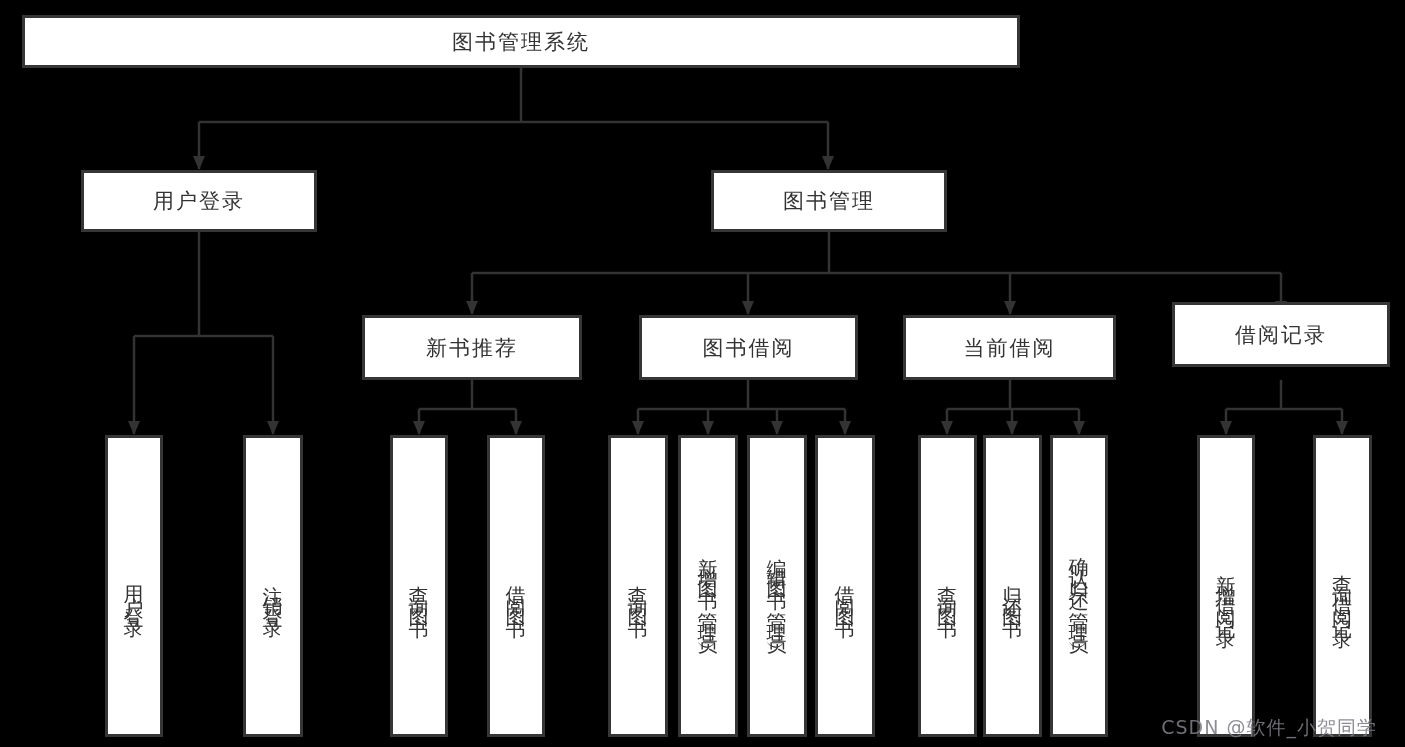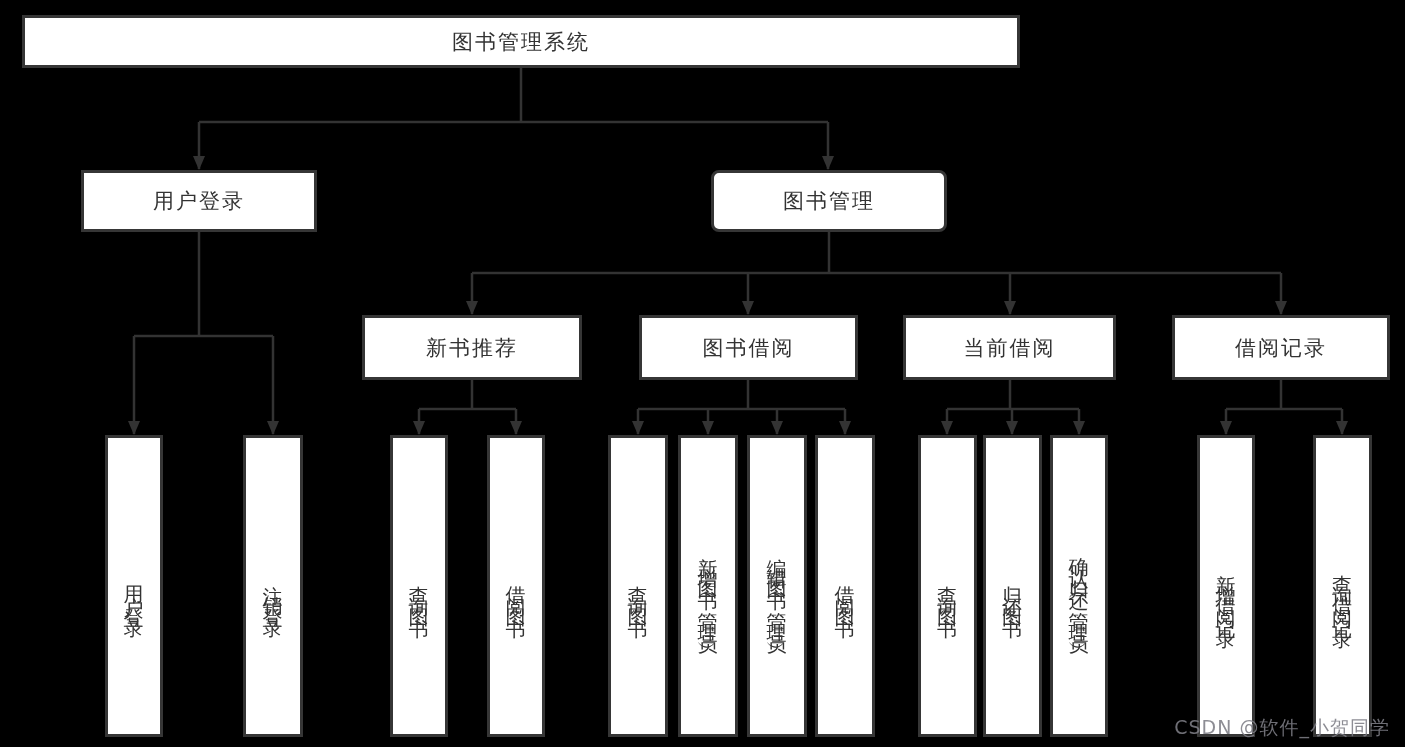--- a/index.html
+++ b/index.html
@@ -39,21 +39,21 @@
     margin-bottom: -11px; 
   }
   #edges {
     position: absolute;
     left: 0; top: 0;
     z-index: 1;
   }
   .edge { stroke: #333333; stroke-width: 2.5; fill: none; }
   .watermark {
     position: absolute;
-    right: 15px;
+    right: 28px;
     bottom: 6px;
     font-size: 19px;
     letter-spacing: 1px;
     color: rgba(125, 125, 133, 0.88);
     z-index: 3;
     white-space: nowrap;
   }
 </style>
 </head>
 <body>
@@ -115,34 +115,34 @@
     </g>
   </svg>
 
   <div class="node" style="left:22px; top:15px; width:998px; height:53px;">
     <span class="hlabel">图书管理系统</span>
   </div>
 
   <div class="node" style="left:81px; top:170px; width:236px; height:62px;">
     <span class="hlabel">用户登录</span>
   </div>
-  <div class="node" style="left:711px; top:170px; width:236px; height:62px;border-radius:8px;">
+  <div class="node" style="left:711px; top:170px; width:236px; height:62px;">
     <span class="hlabel">图书管理</span>
   </div>
 
   <div class="node" style="left:362px; top:315px; width:220px; height:65px;align-items:center;">
     <span class="hlabel">新书推荐</span>
   </div>
   <div class="node" style="left:903px; top:315px; width:213px; height:65px;">
     <span class="hlabel">当前借阅</span>
   </div>
   <div class="node" style="left:639px; top:315px; width:219px; height:65px;">
     <span class="hlabel">图书借阅</span>
   </div>
-  <div class="node" style="left:1172px; top:315px; width:218px; height:65px;">
+  <div class="node" style="left:1172px; top:302px; width:218px; height:65px;">
     <span class="hlabel">借阅记录</span>
   </div>
 
   <div class="node" style="left:105px; top:435px; width:58px; height:302px;">
     <span class="vlabel">用户登录</span>
   </div>
   <div class="node" style="left:243px; top:435px; width:60px; height:302px;">
     <span class="vlabel">注销登录</span>
   </div>
 

